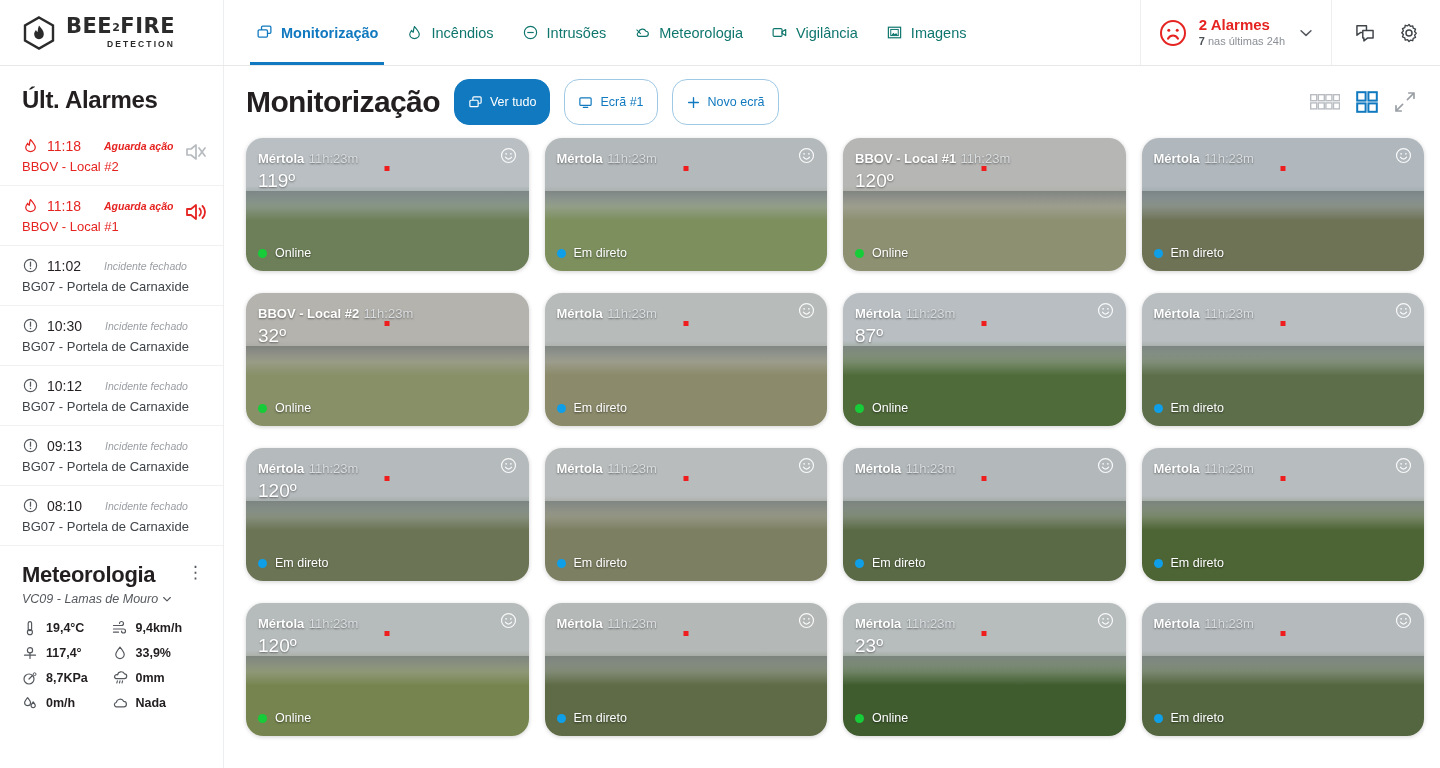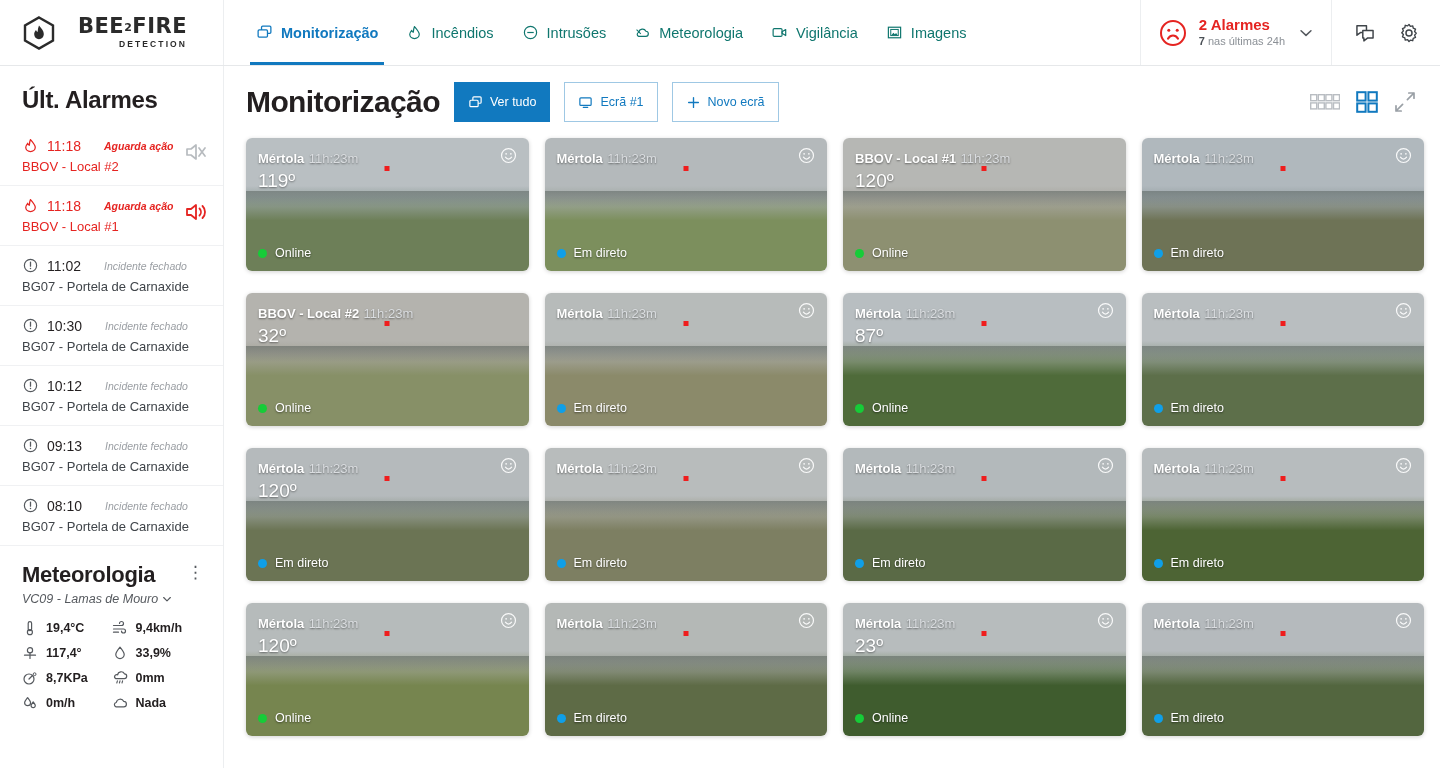--- a/index.html
+++ b/index.html
@@ -14,21 +14,21 @@
   .topbar {
     height: 66px; width: 1440px;
     display: flex; align-items: stretch;
     border-bottom: 1px solid #e6e8ea;
     background: #fff;
   }
   .logo-zone {
     width: 224px; display: flex; align-items: center; padding-left: 22px;
     border-right: 1px solid #eceef0;
   }
-  .logo { display: flex; align-items: center; gap: 22px; }
+  .logo { display: flex; align-items: center; gap: 10px; }
   .logo-hex { width: 34px; height: 34px; flex: none; }
   .logo-text { display: flex; flex-direction: column; line-height: 1; }
   .logo-main {
     font-size: 21px; font-weight: 700; letter-spacing: .5px;
     color: #2b2b2b; font-family: "DejaVu Sans", sans-serif;
   }
   .logo-main .sub2 { font-size: 11px; vertical-align: 2px; }
   .logo-sub {
     font-size: 8.5px; font-weight: 700; letter-spacing: 2.1px;
     color: #2b2b2b; text-align: right; margin-top: 3px;
@@ -112,39 +112,39 @@
   .m-val { font-size: 12.5px; font-weight: 700; color: #231f20; }
 
   
   .main { flex: 1; height: 702px; background: #fff; padding: 0 16px 0 22px; overflow: hidden; }
   .page-head {
     display: flex; align-items: center; height: 72px; gap: 14px;
   }
   .page-title { font-size: 30px; font-weight: 700; color: #231f20; letter-spacing: -0.6px; }
   .btn {
     display: flex; align-items: center; gap: 7px;
-    height: 40px; padding: 0 13px; border-radius: 0;
+    height: 46px; padding: 0 13px; border-radius: 15px;
     font-size: 12.5px; cursor: pointer; white-space: nowrap;
   }
   .btn-primary { background: #1179bf; color: #fff; border: 1px solid #1179bf; }
   .btn-outline { background: #fff; color: #1179bf; border: 1px solid #9fc8e4; }
   .btn-ico { width: 15px; height: 15px; flex: none; }
   .head-spacer { flex: 1; }
   .view-ctrls { display: flex; align-items: center; gap: 16px; padding-right: 8px; }
   .vico { cursor: pointer; display: block; }
 
   
   .grid {
     display: grid;
     grid-template-columns: repeat(4, 1fr);
     grid-auto-rows: 133px;
     gap: 22px 16px;
   }
   .cam {
-    position: relative; border-radius: 6px; overflow: hidden;
+    position: relative; border-radius: 17px; overflow: hidden;
     box-shadow: 0 1px 4px rgba(0,0,0,.18);
     cursor: pointer;
   }
   .cam-img { position: absolute; inset: 0; }
   .cam-top {
     position: absolute; left: 0; right: 0; top: 0;
     padding: 9px 12px; display: flex; align-items: flex-start;
   }
   .cam-meta { flex: 1; line-height: 1.32; text-shadow: 0 1px 2px rgba(0,0,0,.45); }
   .cam-name { font-size: 13px; font-weight: 700; color: #fff; }

